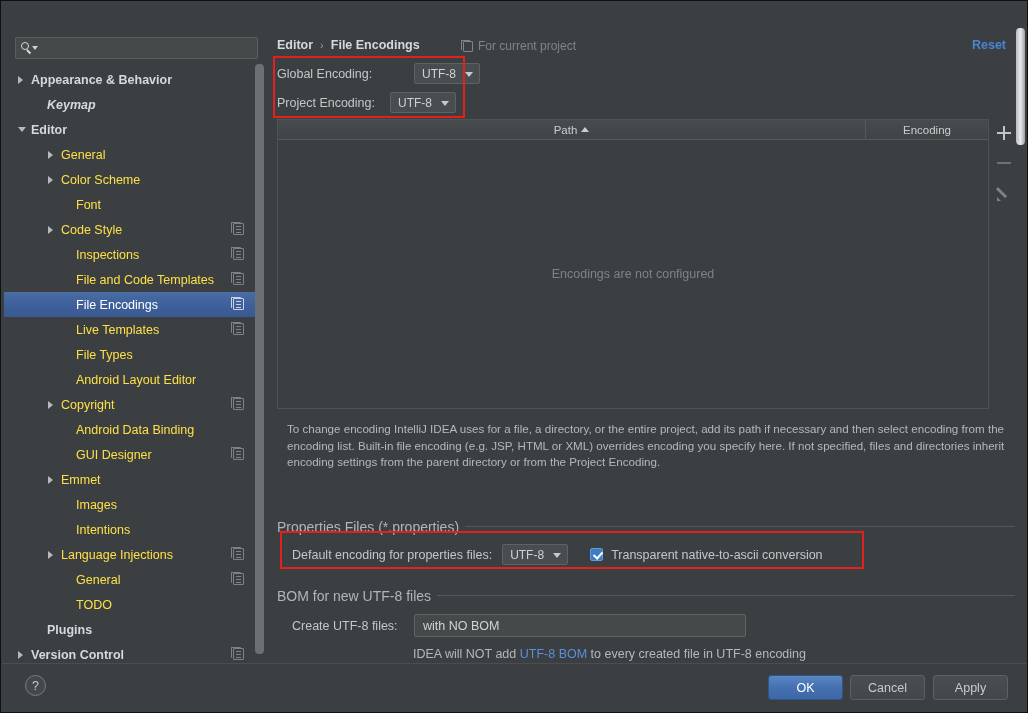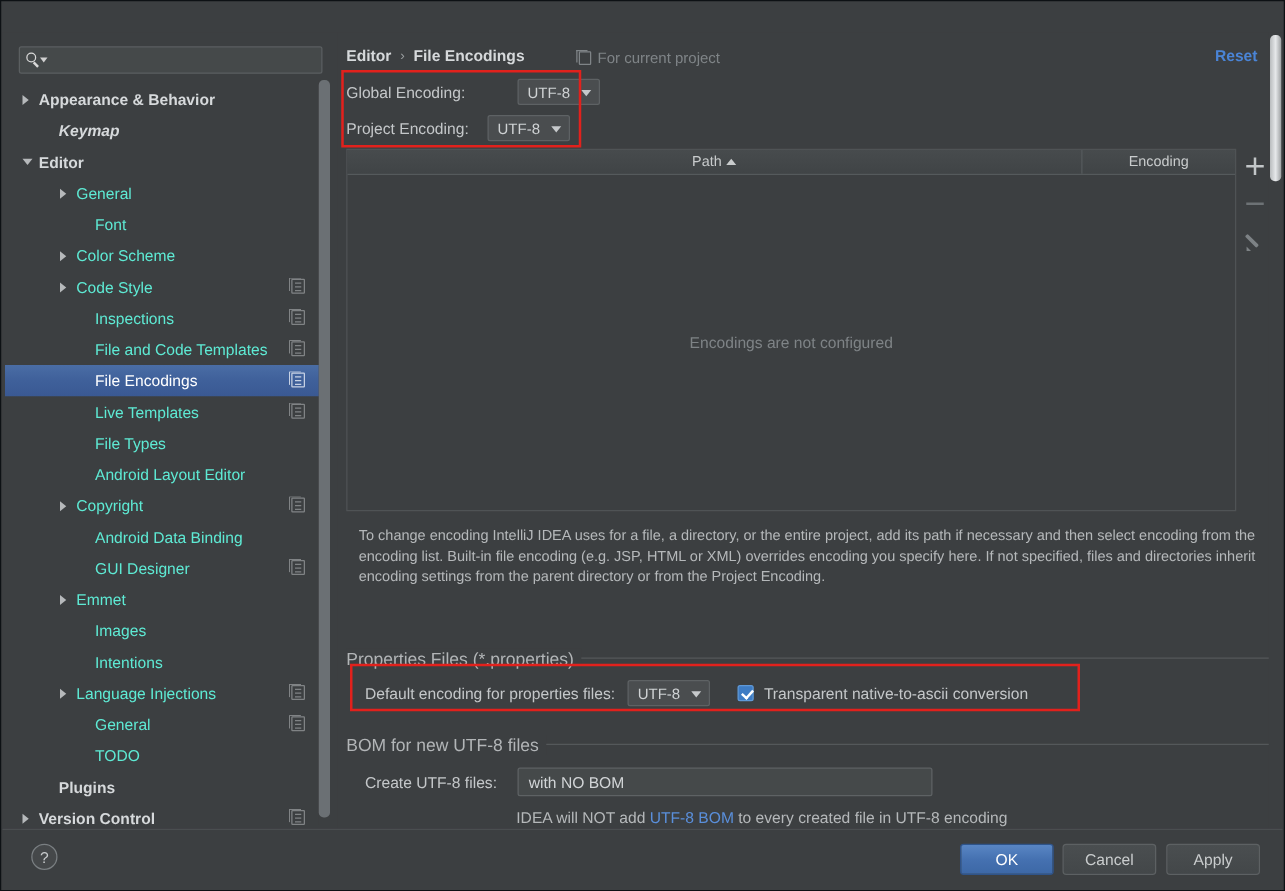--- a/index.html
+++ b/index.html
@@ -116,21 +116,21 @@
   #tree {
     position: absolute; left: 2px; top: 41px;
     width: 252px; height: 596px;
     overflow: hidden;
   }
   .tree-row {
     position: relative;
     height: 25px;
     display: flex; align-items: center;
     font-size: 12.5px;
-    color: #5eead4;
+    color: #fde047;
     cursor: default;
     white-space: nowrap;
   }
   .tree-row.bold { color: #d6d9db; font-weight: bold; }
   .tree-row.selected {
     background: linear-gradient(180deg, #4a6da5 0%, #3f609a 50%, #3a5993 100%);
     color: #ffffff;
   }
   .tree-row .arrow {
     position: absolute;
@@ -478,25 +478,25 @@
           </div>
           <div class="tree-row bold">
             <span class="arrow down" style="left: 14px;"></span>
             <span class="lbl" style="margin-left: 27px;">Editor</span>
           </div>
           <div class="tree-row">
             <span class="arrow" style="left: 44px;"></span>
             <span class="lbl" style="margin-left: 57px;">General</span>
           </div>
           <div class="tree-row">
-            <span class="lbl" style="margin-left: 72px;">Font</span>
-          </div>
-          <div class="tree-row">
             <span class="arrow" style="left: 44px;"></span>
             <span class="lbl" style="margin-left: 57px;">Color Scheme</span>
+          </div>
+          <div class="tree-row">
+            <span class="lbl" style="margin-left: 72px;">Font</span>
           </div>
           <div class="tree-row">
             <span class="arrow" style="left: 44px;"></span>
             <span class="lbl" style="margin-left: 57px;">Code Style</span>
             <span class="copy-icon"></span>
           </div>
           <div class="tree-row">
             <span class="lbl" style="margin-left: 72px;">Inspections</span>
             <span class="copy-icon"></span>
           </div>

